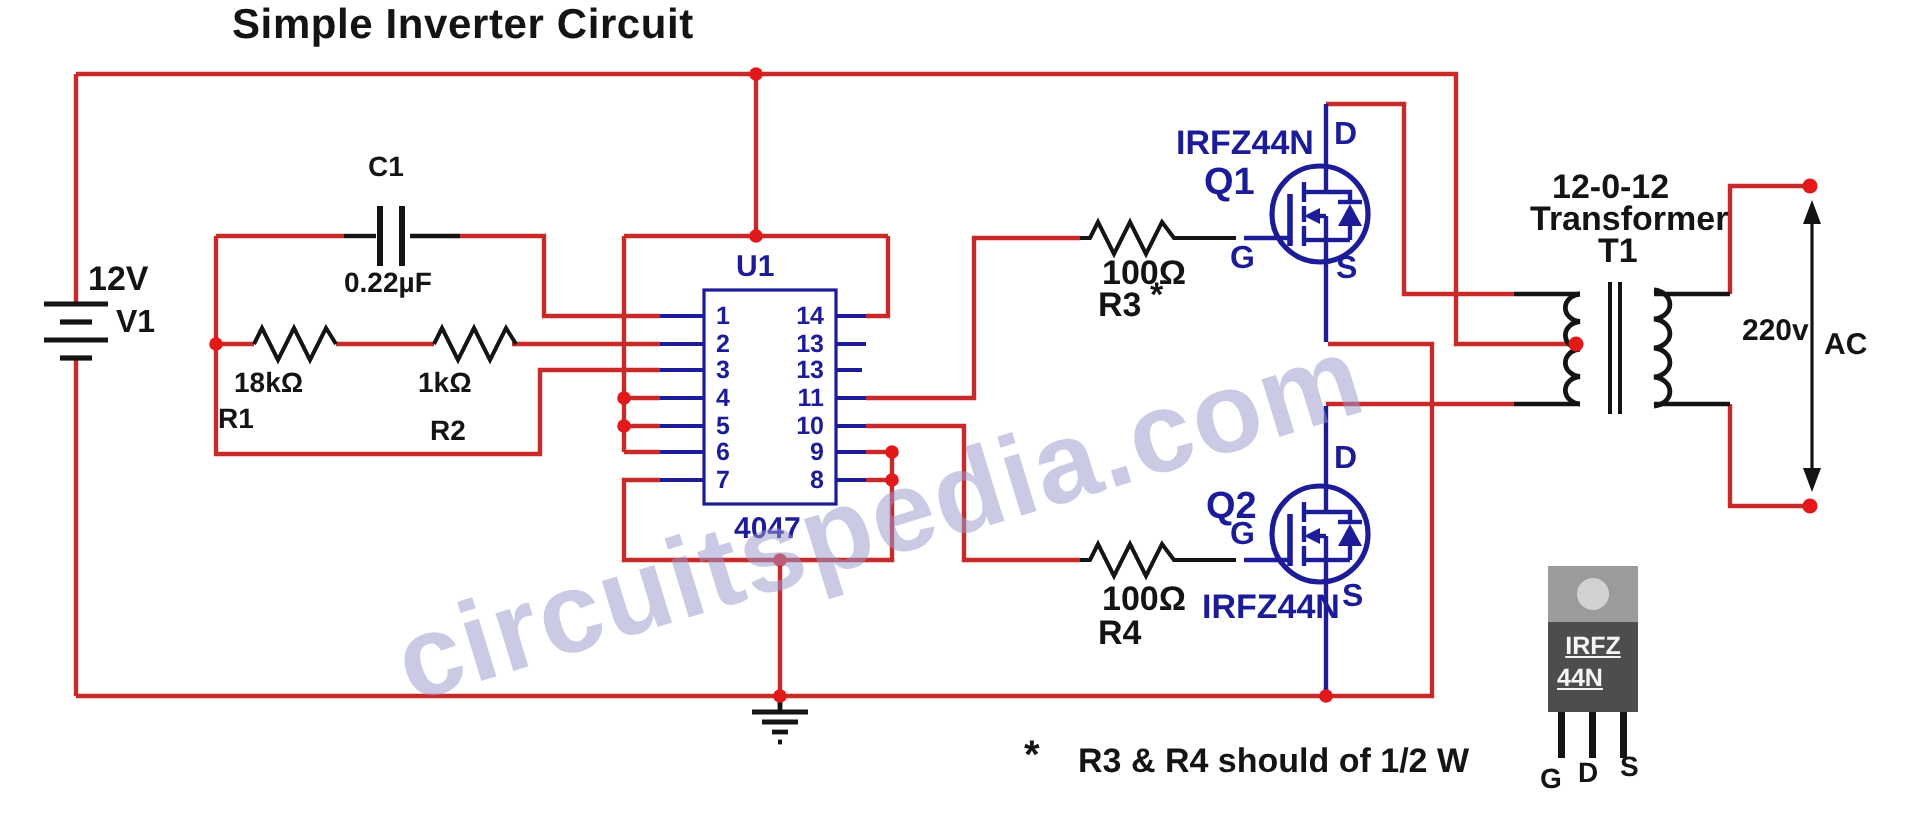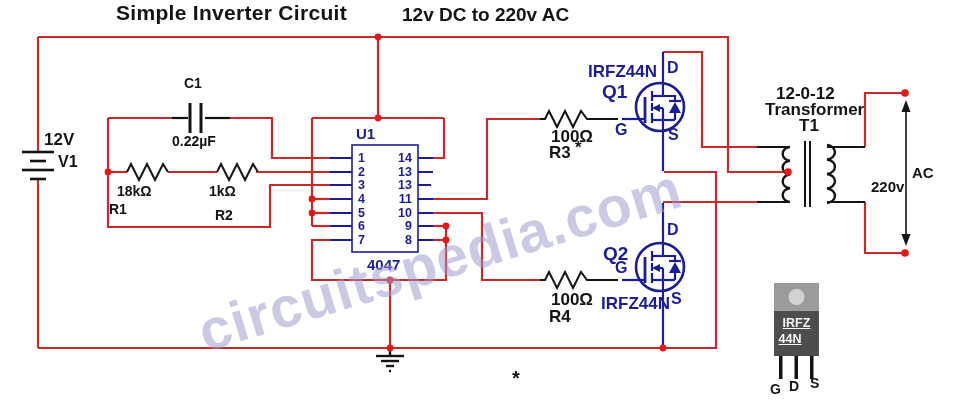--- a/index.html
+++ b/index.html
@@ -210,34 +210,33 @@
     <circle cx="390" cy="280" r="3.4"></circle>
         <circle cx="390" cy="348" r="3.4"></circle>
     <circle cx="663" cy="348" r="3.4"></circle>
         <circle cx="788" cy="172" r="3.8"></circle>
     <circle cx="905" cy="93" r="3.8"></circle>
         <circle cx="905" cy="253" r="3.8"></circle>
   </g>
 </svg>
 
 <span class="lbl t21" style="left:116px;top:2px">Simple Inverter Circuit</span>
-<span class="lbl t19" style="left:402px;top:5px">12v DC to 220v AC</span>
 
 <span class="lbl t17" style="left:44px;top:131px">12V</span>
 <span class="lbl t16" style="left:58px;top:154px">V1</span>
 
 <span class="lbl t14" style="left:184px;top:76px">C1</span>
 <span class="lbl t14" style="left:172px;top:134px">0.22µF</span>
 
 <span class="lbl t14" style="left:117px;top:184px">18kΩ</span>
 <span class="lbl t14" style="left:109px;top:202px">R1</span>
 <span class="lbl t14" style="left:209px;top:184px">1kΩ</span>
 <span class="lbl t14" style="left:215px;top:208px">R2</span>
 
-<span class="lbl t15 navy" style="left:356px;top:126px">U1</span>
+<span class="lbl t15 navy" style="left:368px;top:126px">U1</span>
 <span class="lbl t15 navy" style="left:367px;top:257px">4047</span>
 
 <span class="lbl pin" style="left:358px;top:152px">1</span>
 <span class="lbl pin" style="left:358px;top:166px">2</span>
 <span class="lbl pin" style="left:358px;top:179px">3</span>
 <span class="lbl pin" style="left:358px;top:193px">4</span>
 <span class="lbl pin" style="left:358px;top:207px">5</span>
 <span class="lbl pin" style="left:358px;top:220px">6</span>
 <span class="lbl pin" style="left:358px;top:234px">7</span>
 <span class="lbl pin pinR" style="left:396px;top:152px">14</span>
@@ -263,26 +262,27 @@
 <span class="lbl navy" style="left:603px;top:244px;font-size:19px">Q2</span>
 <span class="lbl t16 navy" style="left:667px;top:222px">D</span>
 <span class="lbl t16 navy" style="left:615px;top:260px">G</span>
 <span class="lbl t13 navy" style="left:601px;top:295px">IRFZ44N</span>
 <span class="lbl t16 navy" style="left:671px;top:291px">S</span>
 
 <span class="lbl t13" style="left:776px;top:85px">12-0-12</span>
 <span class="lbl t13" style="left:765px;top:101px">Transformer</span>
 <span class="lbl t17" style="left:799px;top:117px">T1</span>
 
-<span class="lbl t15" style="left:871px;top:179px">220v</span>
+<span class="lbl t15" style="left:871px;top:158px">220v</span>
 <span class="lbl t15" style="left:912px;top:165px">AC</span>
 
 <span class="lbl t12 white" style="left:774px;top:317px;width:45px;text-align:center">IRFZ</span>
 <span class="lbl t12 white" style="left:774px;top:333px;width:32px;text-align:center">44N</span>
 <span class="lbl t14" style="left:770px;top:382px">G</span>
 <span class="lbl t14" style="left:789px;top:379px">D</span>
 <span class="lbl t14" style="left:810px;top:376px">S</span>
 
 <span class="lbl bigstar" style="left:512px;top:368px">*</span>
+<span class="lbl t13" style="left:539px;top:372px">R3 &amp; R4 should of 1/2 W</span>
 
 <div id="watermark">circuitspedia.com</div>
 
 </div>
 
 </body></html>

